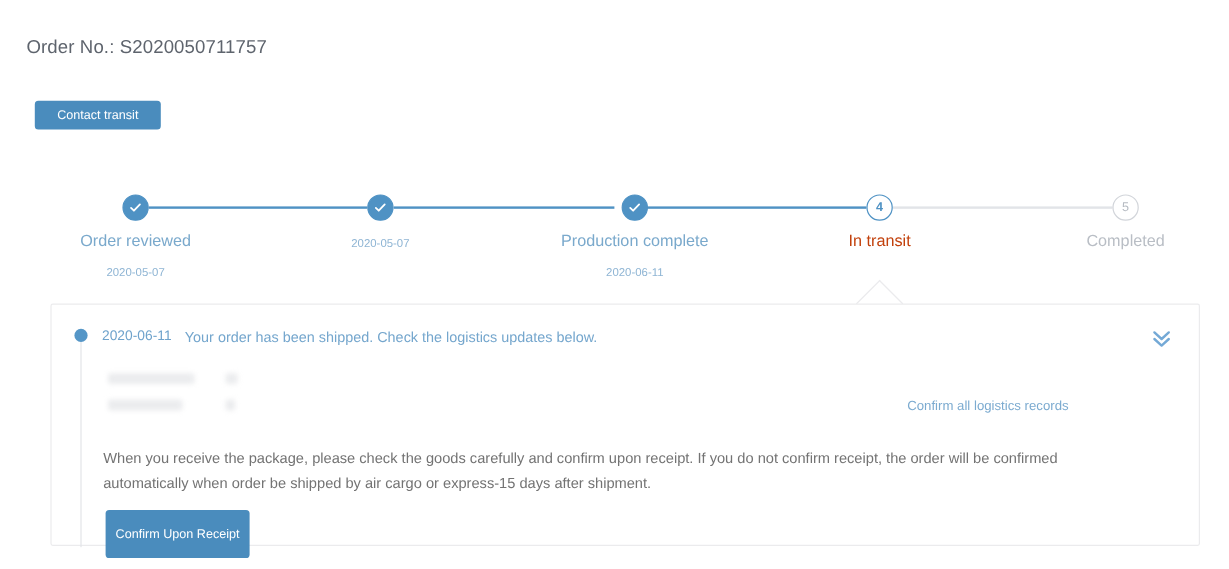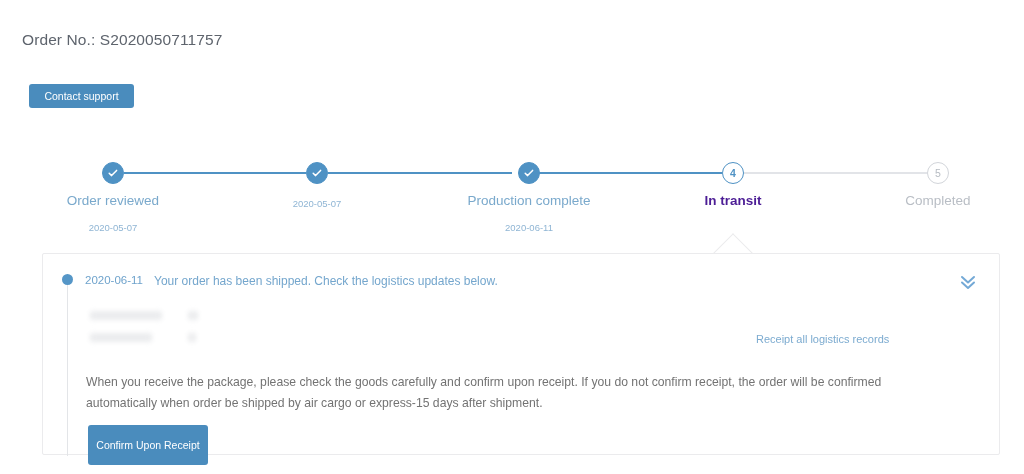--- a/index.html
+++ b/index.html
@@ -97,22 +97,22 @@
     line-height: 20px;
     text-align: center;
   }
   .step-label {
     margin-top: 9px;
     font-size: 13.5px;
     color: #7aa9cc;
     white-space: nowrap;
   }
   .step.is-current .step-label {
-    color: #4c1d95;
-    font-weight: bold;
+    color: #c2410c;
+    font-weight: normal;
   }
   .step.is-todo .step-label { color: #b9bec5; }
   .step-date {
     margin-top: 14px;
     font-size: 9.5px;
     color: #8fb5d4;
     white-space: nowrap;
   }
 
   
@@ -243,21 +243,21 @@
     font-size: 10.5px;
     line-height: 24px;
     text-align: center;
   }
 </style>
 </head>
 <body>
 
 <div class="order-no">Order No.: S2020050711757</div>
 
-<button class="btn contact-support">Contact support</button>
+<button class="btn contact-support">Contact transit</button>
 
 <div class="stepper">
 
   <div class="conn active" style="left:124px;  width:182px;"></div>
   <div class="conn active" style="left:328px;  width:184px;"></div>
   <div class="conn active" style="left:534px;  width:188px;"></div>
   <div class="conn inactive" style="left:744px;  width:183px;"></div>
 
   <div class="step" style="left:113px;">
     <div class="step-circle done">
@@ -318,17 +318,17 @@
       <path d="M5 10.5 L11 16 L17 10.5" fill="none" stroke="#74a9d6" stroke-width="2" stroke-linecap="round" stroke-linejoin="round"></path>
     </svg>
   </div>
 </div>
 
 <div class="redacted r1"></div>
 <div class="redacted r2"></div>
 <div class="redacted r3"></div>
 <div class="redacted r4"></div>
 
-<a class="review-link" href="#">Receipt all logistics records</a>
+<a class="review-link" href="#">Confirm all logistics records</a>
 
 <div class="notice">When you receive the package, please check the goods carefully and confirm upon receipt. If you do not confirm receipt, the order will be confirmed automatically when order be shipped by air cargo or express-15 days after shipment.</div>
 
 <button class="btn confirm-btn">Confirm Upon Receipt</button>
 
 </body></html>

